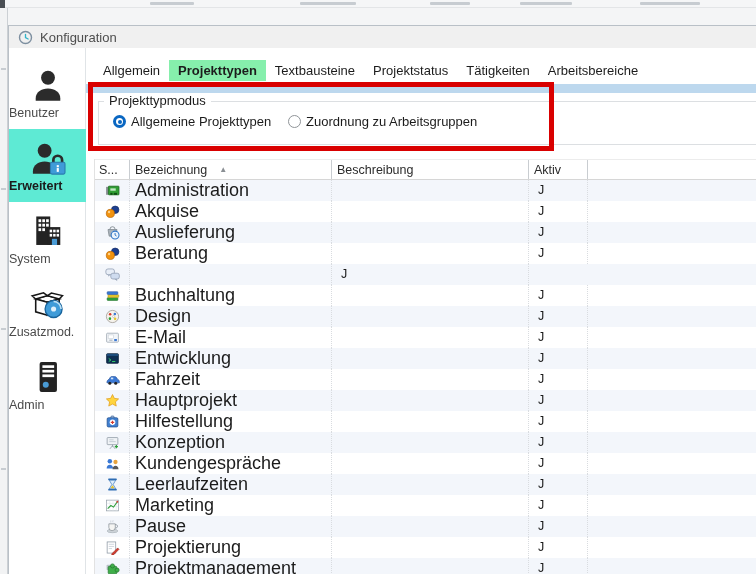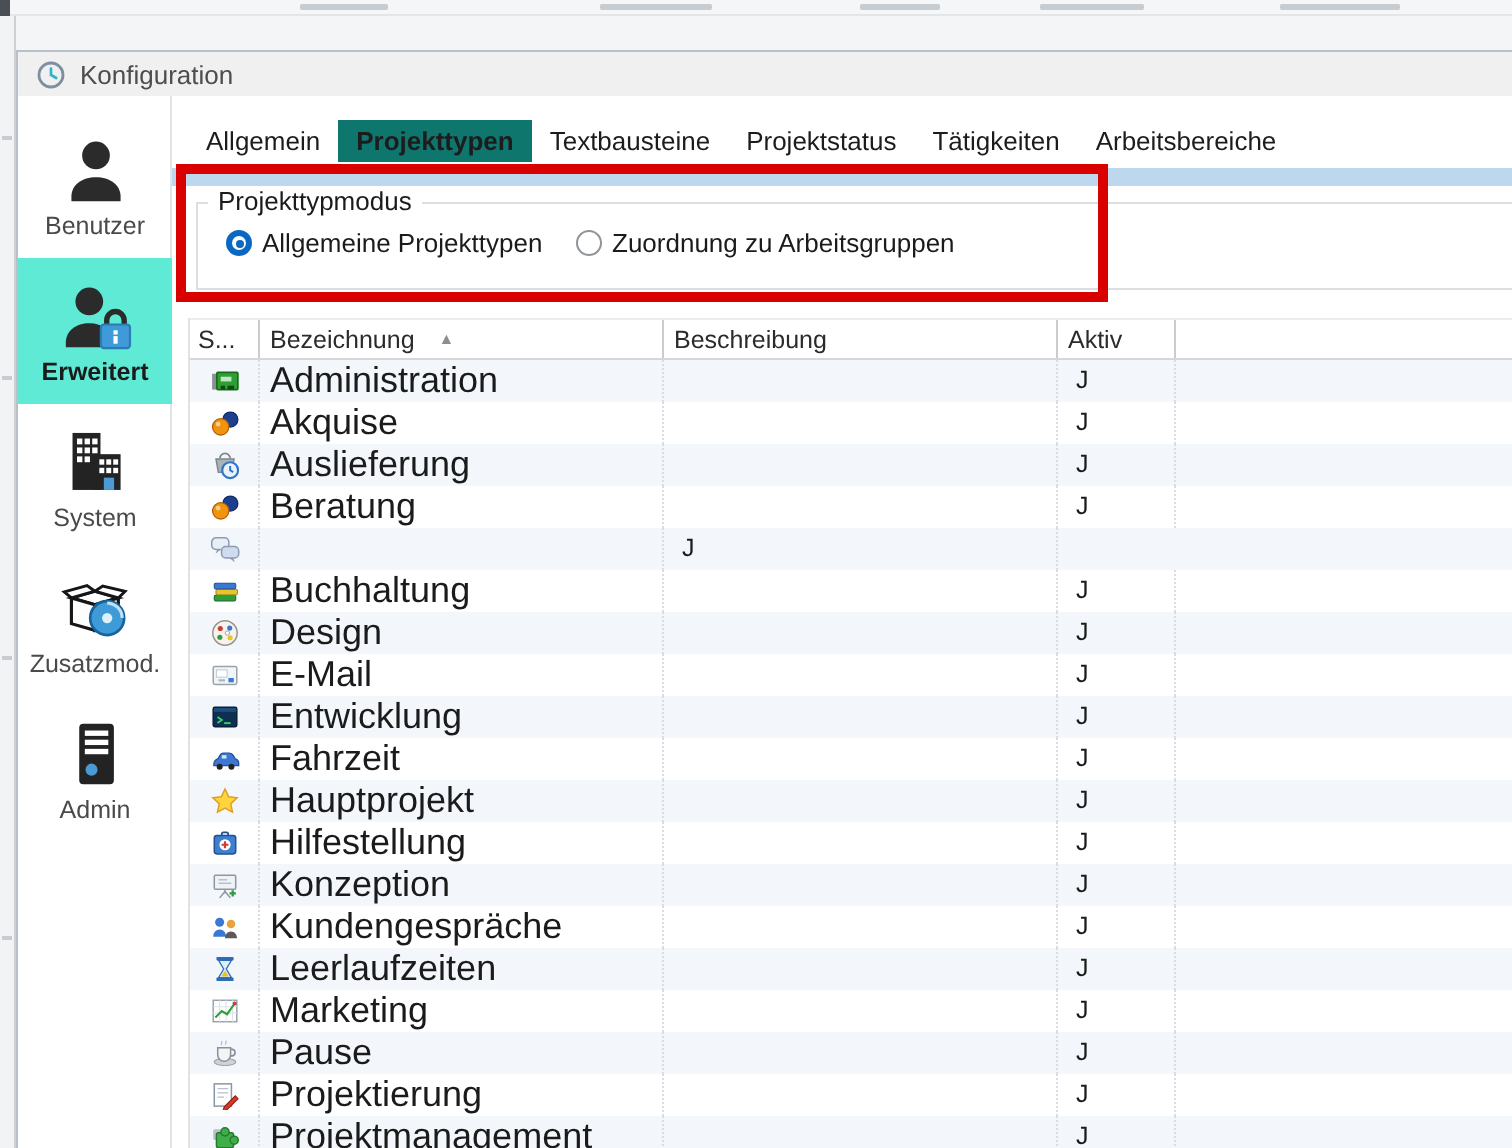--- a/index.html
+++ b/index.html
@@ -14,32 +14,32 @@
   .bg-left .dash{position:absolute;left:1px;width:5px;height:2px;background:#c7ccd1;}
 
   
   .dialog{position:absolute;left:8px;top:8px;width:748px;height:566px;background:#fff;border:1px solid #b9c0c7;border-right:none;border-bottom:none;margin-top:17px;}
   .titlebar{position:absolute;left:0;top:0;width:100%;height:22px;background:#f0f0f0;display:flex;align-items:center;}
   .title-icon{width:15px;height:15px;margin-left:9px;display:inline-flex;}
   .title-text{margin-left:7px;font-size:13px;color:#4d4d4d;}
 
   
   .sidebar{position:absolute;left:0;top:22px;width:77px;height:544px;background:#fff;border-right:1px solid #e0e4e7;}
-  .side-item{position:absolute;left:0;width:77px;height:73px;cursor:default;text-align:center;}
+  .side-item{position:absolute;left:0;width:77px;height:73px;cursor:default;text-align:left;}
   .side-item.selected{background:#5eead4;}
   .side-icon{position:absolute;left:50%;top:10px;transform:translateX(-50%);width:38px;height:38px;}
   .side-icon svg{width:38px;height:38px;}
   .side-label{position:absolute;left:0;right:0;bottom:9px;font-size:12.5px;color:#4a4a4a;}
   .side-item.selected .side-label{font-weight:bold;color:#1b1b1b;}
 
   
   .content{position:absolute;left:77px;top:22px;width:671px;height:544px;background:#fff;overflow:hidden;}
   .tabs{position:absolute;left:8px;top:12px;height:21px;display:flex;}
   .tab{padding:3px 9px 4px 9px;font-size:13px;color:#1c1c1c;white-space:nowrap;cursor:default;}
-  .tab.selected{background:#0f766e;font-weight:bold;}
+  .tab.selected{background:#86efac;font-weight:bold;}
   .band{position:absolute;left:0;top:36px;width:671px;height:9px;background:#bdd8ee;}
 
   .groupbox{position:absolute;left:12px;top:53px;width:659px;height:44px;border:1px solid #dcdfe2;}
   .gb-label{position:absolute;left:18px;top:46px;background:#fff;padding:0 5px;font-size:13px;color:#1b1b1b;line-height:14px;z-index:2;}
   .radio-item{position:absolute;top:66px;height:15px;display:flex;align-items:center;cursor:default;z-index:2;}
   .radio{width:13px;height:13px;border-radius:50%;background:#fff;border:1px solid #8f9498;position:relative;flex:0 0 13px;}
   .radio.checked{border:none;background:#0a67c2;}
   .radio.checked::before{content:"";position:absolute;left:3px;top:3px;width:7px;height:7px;border-radius:50%;background:#fff;}
   .radio.checked::after{content:"";position:absolute;left:4.5px;top:4.5px;width:4px;height:4px;border-radius:50%;background:#0a67c2;}
   .radio-label{margin-left:5px;font-size:13px;color:#1b1b1b;white-space:nowrap;}

